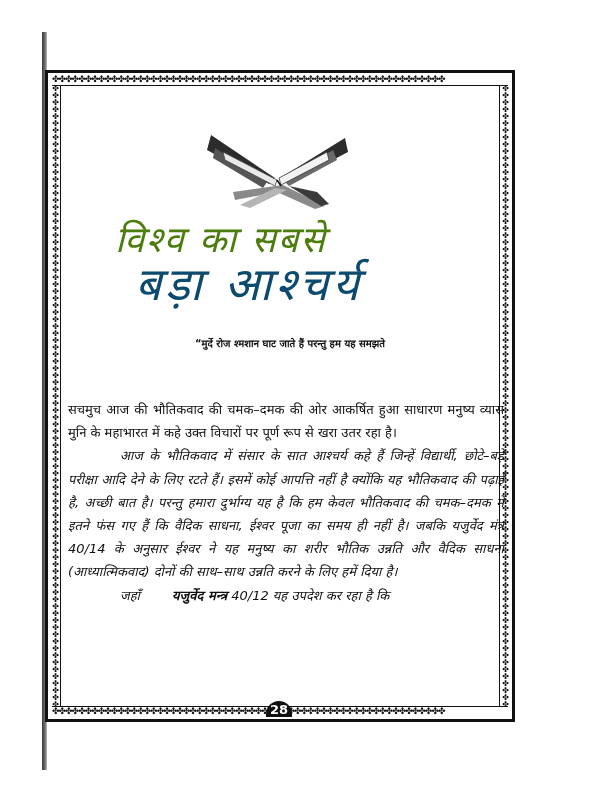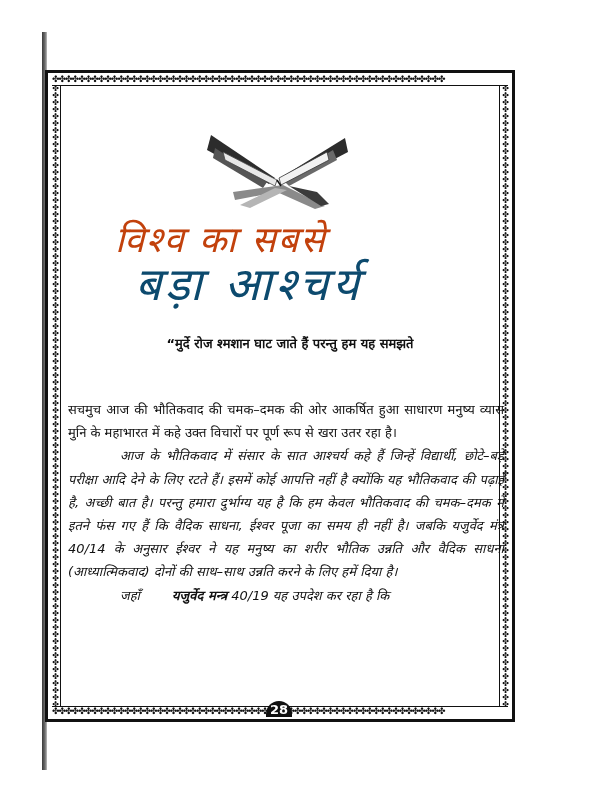--- a/index.html
+++ b/index.html
@@ -34,33 +34,33 @@
 
   
   .book {
     position: absolute; left: 205px; top: 130px; width: 145px; height: 80px;
   }
 
   
   .title1 {
     position: absolute; left: 115px; top: 220px; width: 300px;
     font-family: "DejaVu Serif", serif; font-style: italic;
-    font-size: 36px; line-height: 40px; letter-spacing: 2px; color: #c2410c;
+    font-size: 36px; line-height: 40px; letter-spacing: 2px; color: #4d7c0f;
   }
   .title2 {
     position: absolute; left: 135px; top: 258px; width: 330px;
     font-family: "DejaVu Serif", serif; font-style: italic;
     font-size: 46px; line-height: 52px; letter-spacing: 4px; color: #0c4a6e;
   }
 
   
   .quote {
     position: absolute; left: 75px; top: 334px; width: 430px;
     font-family: "DejaVu Sans", sans-serif; font-weight: bold;
-    font-size: 13px; line-height: 20px; text-align: center; color: #111;
+    font-size: 10px; line-height: 20px; text-align: center; color: #111;
   }
 
   
   .body {
     position: absolute; left: 68px; top: 398px; width: 436px;
     font-family: "DejaVu Sans", sans-serif;
     font-size: 13px; line-height: 23.2px; text-align: justify; color: #111;
   }
   .body p { margin: 0; }
   .body p.indent { text-indent: 52px; font-style: italic; }
@@ -289,16 +289,16 @@
 <div class="title1">विश्व का सबसे</div>
 <div class="title2">बड़ा आश्चर्य</div>
 
 <div class="quote">
   <div>“मुर्दे रोज श्मशान घाट जाते हैं परन्तु हम यह समझते</div>
 </div>
 
 <div class="body">
   <p>सचमुच आज की भौतिकवाद की चमक–दमक की ओर आकर्षित हुआ साधारण मनुष्य व्यास मुनि के महाभारत में कहे उक्त विचारों पर पूर्ण रूप से खरा उतर रहा है।</p>
   <p class="indent">आज के भौतिकवाद में संसार के सात आश्चर्य कहे हैं जिन्हें विद्यार्थी, छोटे–बड़े परीक्षा आदि देने के लिए रटते हैं। इसमें कोई आपत्ति नहीं है क्योंकि यह भौतिकवाद की पढ़ाई है, अच्छी बात है। परन्तु हमारा दुर्भाग्य यह है कि हम केवल भौतिकवाद की चमक–दमक में इतने फंस गए हैं कि वैदिक साधना, ईश्वर पूजा का समय ही नहीं है। जबकि यजुर्वेद मंत्र 40/14 के अनुसार ईश्वर ने यह मनुष्य का शरीर भौतिक उन्नति और वैदिक साधना (आध्यात्मिकवाद) दोनों की साथ–साथ उन्नति करने के लिए हमें दिया है।</p>
-  <p class="indent"><span>जहाँ</span> <span class="b">यजुर्वेद मन्त्र</span> <span>40/19 यह उपदेश कर रहा है कि</span></p>
+  <p class="indent"><span>जहाँ</span> <span class="b">यजुर्वेद मन्त्र</span> <span>40/12 यह उपदेश कर रहा है कि</span></p>
 </div>
 
 <div class="pagenum">28</div>
 
 </body></html>

